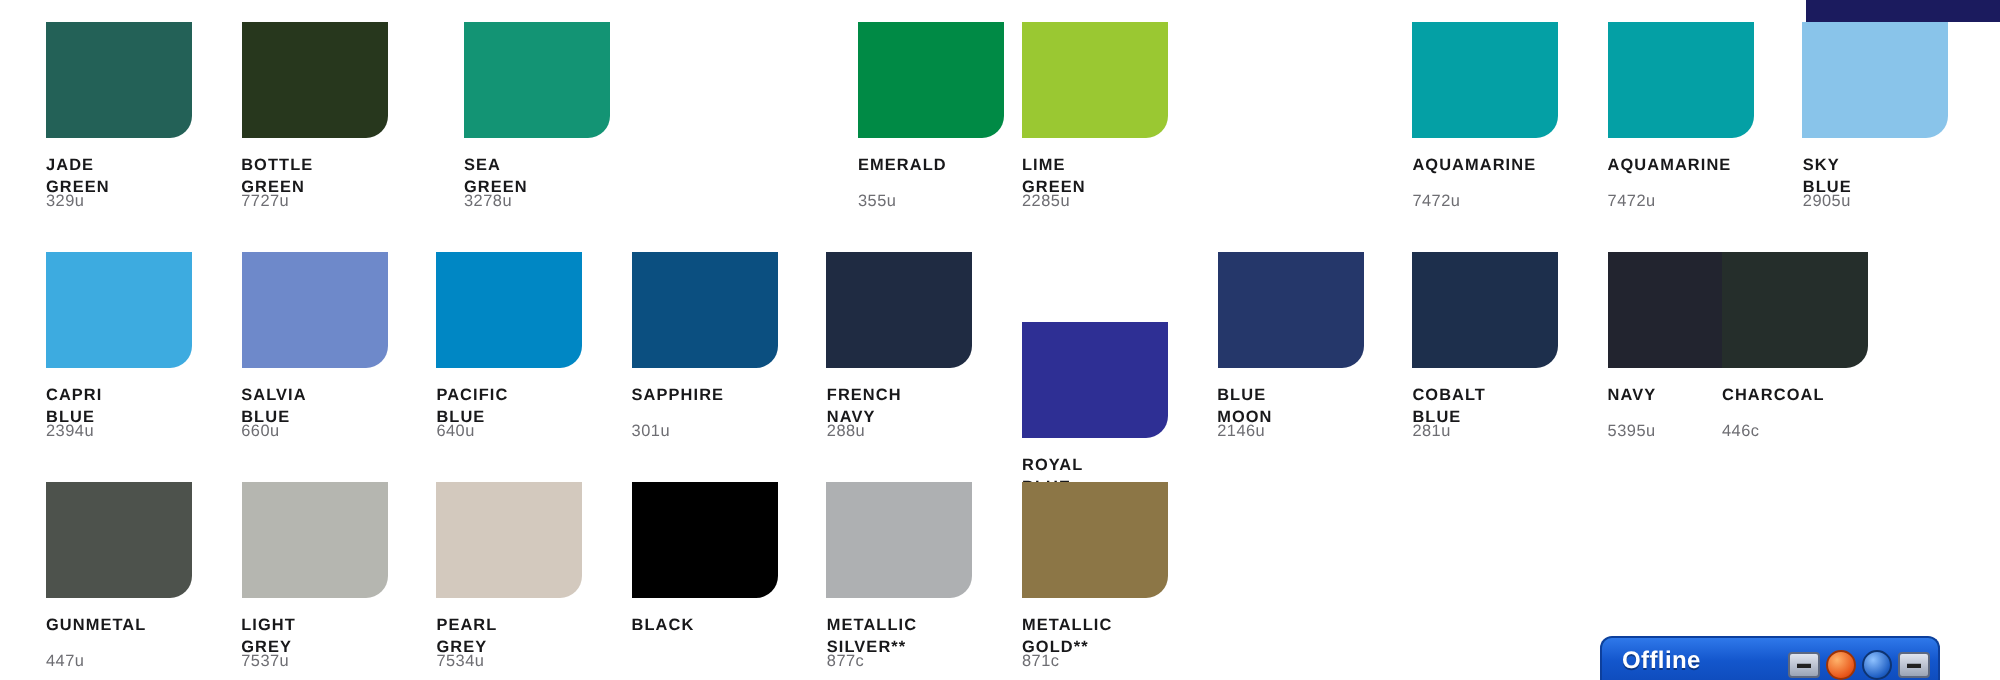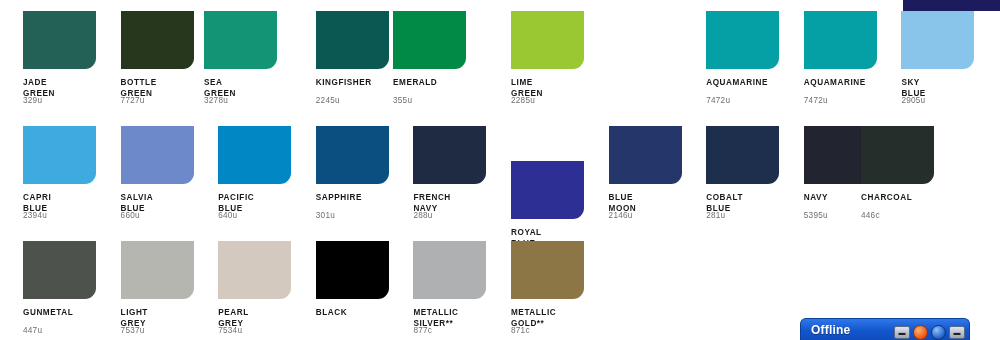--- a/index.html
+++ b/index.html
@@ -159,32 +159,27 @@
         <div class="swatch-name">JADE
 GREEN</div>
         <div class="swatch-code">329u</div>
       </div>
       <div class="swatch-cell" style="left: 120.6px;">
         <div class="swatch-chip" title="#27371d" style="background: rgb(39, 55, 29);"></div>
         <div class="swatch-name">BOTTLE
 GREEN</div>
         <div class="swatch-code">7727u</div>
       </div>
-      <div class="swatch-cell" style="left: 204px;">
+      <div class="swatch-cell" style="left: 232px;">
         <div class="swatch-chip" title="#139474" style="background: rgb(19, 148, 116);"></div>
         <div class="swatch-name">SEA
 GREEN</div>
         <div class="swatch-code">3278u</div>
       </div>
-      <div class="swatch-cell" style="left: 315.8px;">
-        <div class="swatch-chip" title="#0a5851" style="background: rgb(10, 88, 81);"></div>
-        <div class="swatch-name">KINGFISHER</div>
-        <div class="swatch-code">2245u</div>
-      </div>
-      <div class="swatch-cell" style="left: 393px;">
+      <div class="swatch-cell" style="left: 429px;">
         <div class="swatch-chip" title="#008a45" style="background: rgb(0, 138, 69);"></div>
         <div class="swatch-name">EMERALD</div>
         <div class="swatch-code">355u</div>
       </div>
       <div class="swatch-cell" style="left: 511px;">
         <div class="swatch-chip" title="#9ac832" style="background: rgb(154, 200, 50);"></div>
         <div class="swatch-name">LIME
 GREEN</div>
         <div class="swatch-code">2285u</div>
       </div>

